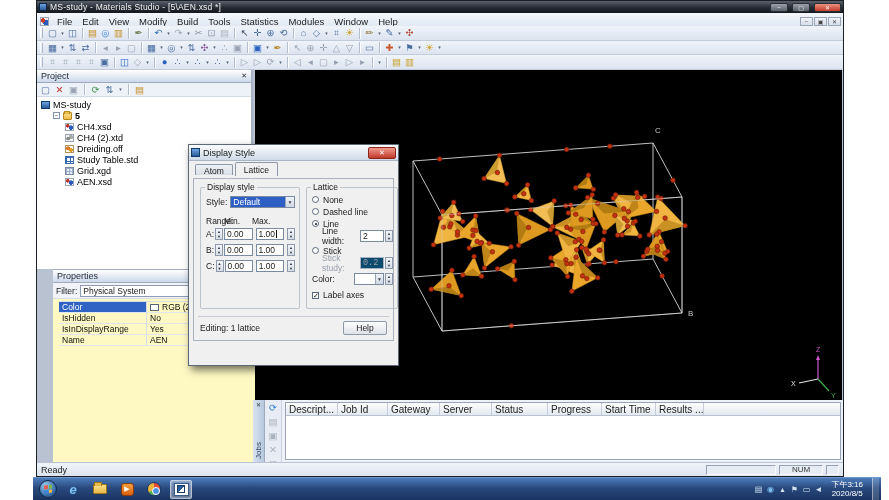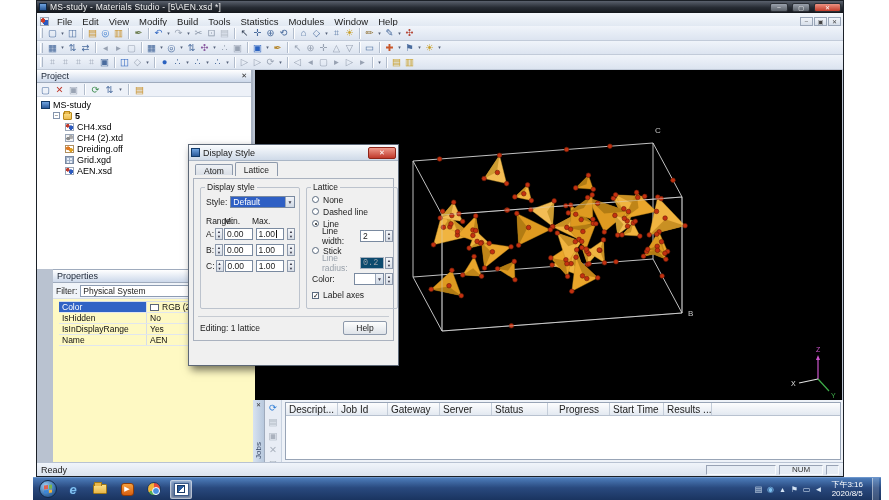--- a/index.html
+++ b/index.html
@@ -378,20 +378,24 @@
               <span class="ticon structure"></span>
               <span>CH4.xsd</span>
             </div>
             <div class="tree-row" style="padding-left: 28px;">
               <span class="ticon trajectory"></span>
               <span>CH4 (2).xtd</span>
             </div>
             <div class="tree-row" style="padding-left: 28px;">
               <span class="ticon forcefield"></span>
               <span>Dreiding.off</span>
+            </div>
+            <div class="tree-row" style="padding-left: 28px;">
+              <span class="ticon table"></span>
+              <span>Study Table.std</span>
             </div>
             <div class="tree-row" style="padding-left: 28px;">
               <span class="ticon grid"></span>
               <span>Grid.xgd</span>
             </div>
             <div class="tree-row" style="padding-left: 28px;">
               <span class="ticon structure"></span>
               <span>AEN.xsd</span>
             </div>
           </div>
@@ -694,21 +698,21 @@
             <span class="tb-icon" style="color: rgb(170, 178, 190);">✕</span>
             <span class="tb-icon" style="color: rgb(170, 178, 190);">⊡</span>
           </div>
         <div class="job-table">
           <div class="job-head" id="job-head">
               <span class="job-col" style="width: 52px;">Descript...</span>
               <span class="job-col" style="width: 50px;">Job Id</span>
               <span class="job-col" style="width: 52px;">Gateway</span>
               <span class="job-col" style="width: 52px;">Server</span>
               <span class="job-col" style="width: 56px;">Status</span>
-              <span class="job-col" style="width: 54px; margin-left: 8px;">Progress</span>
+              <span class="job-col" style="width: 54px;">Progress</span>
               <span class="job-col" style="width: 54px; text-align: center;">Start Time</span>
               <span class="job-col" style="width: 48px;">Results ...</span>
             </div>
           <div class="job-body"></div>
         </div>
       </div>
 
     </div>
 
     <div id="statusbar">
@@ -810,21 +814,21 @@
                   <span class="spin">
                     <span>▲</span>
                     <span>▼</span>
                   </span>
                 </div>
                 <div class="opt-row">
                   <span class="radio"></span>
                   <span>Stick</span>
                 </div>
                 <div class="sub-row">
-                  <span class="sl dim-txt">Line radius:</span>
+                  <span class="sl dim-txt">Stick study:</span>
                   <span class="fld dis">0.2</span>
                   <span class="spin">
                     <span>▲</span>
                     <span>▼</span>
                   </span>
                 </div>
               </div>
             <div class="color-row">
               <span class="cl">Color:</span>
               <span class="color-select">

